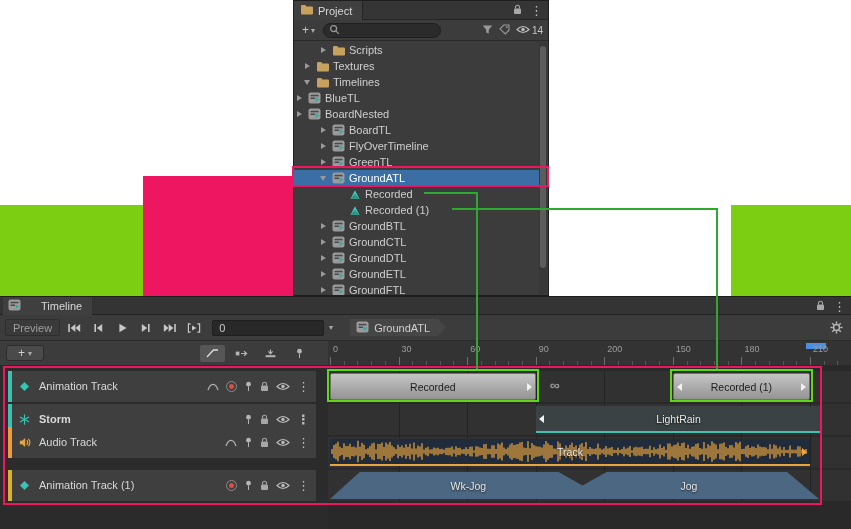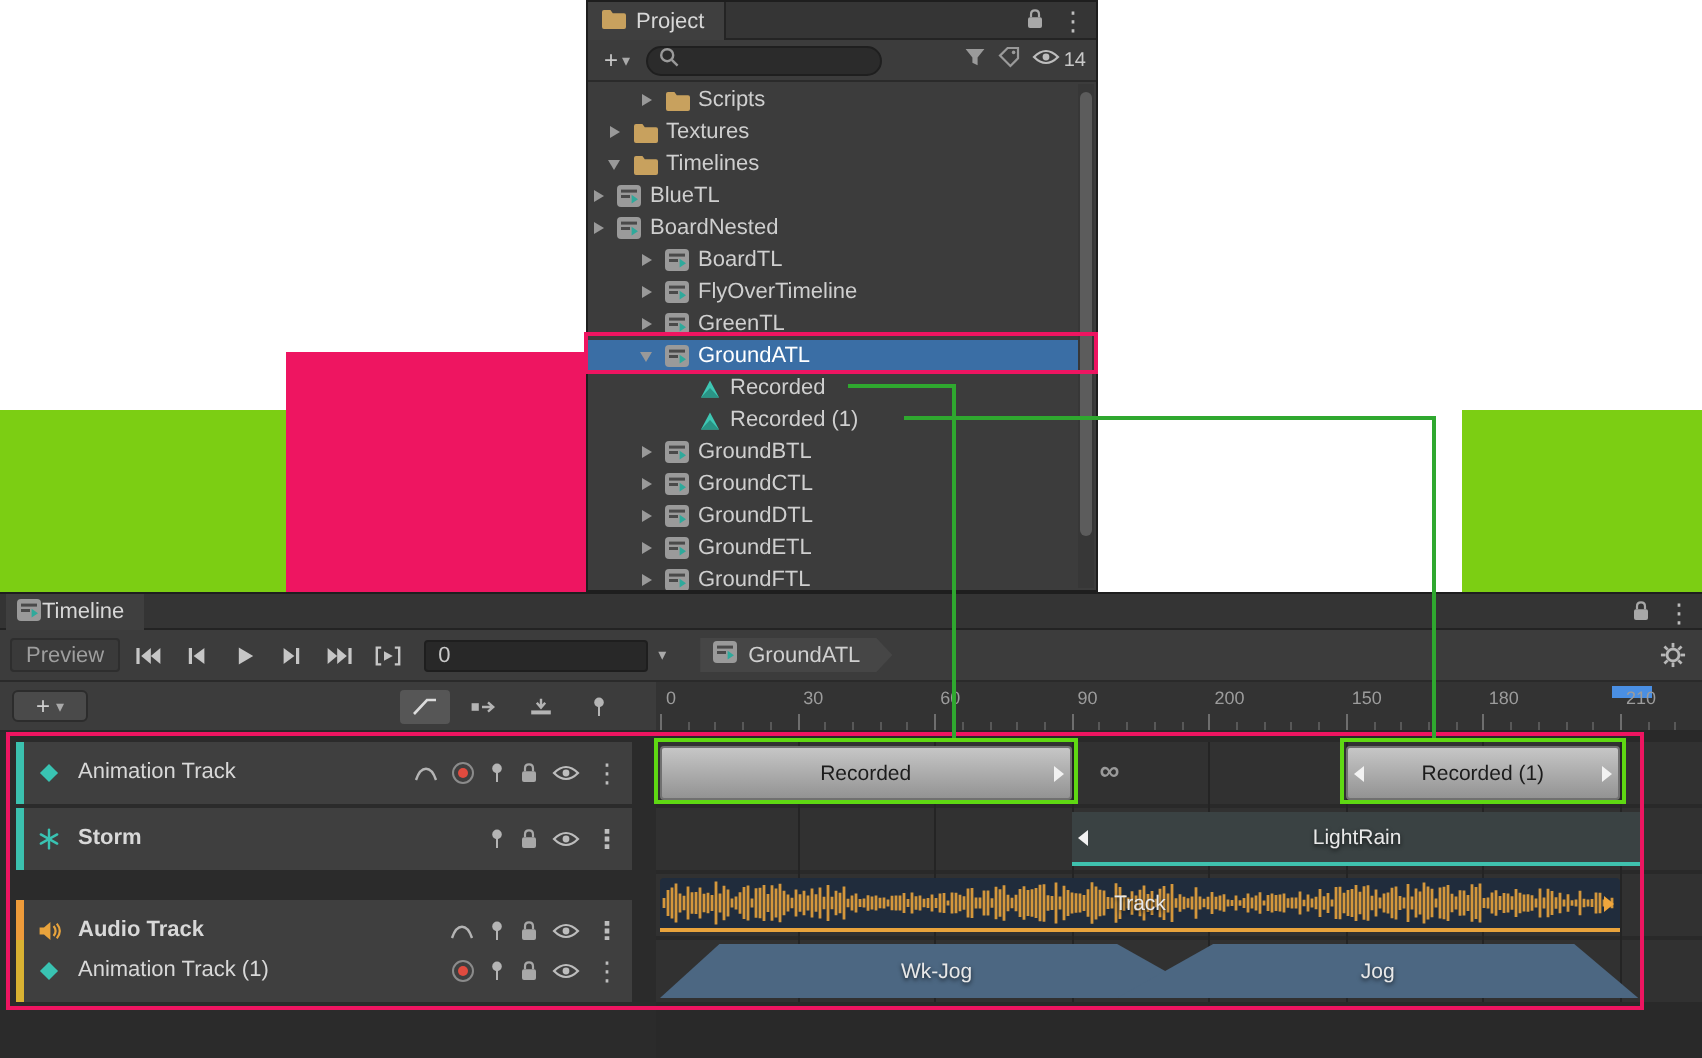--- a/index.html
+++ b/index.html
@@ -32,21 +32,21 @@
   .tree-arrow{width:10px;display:flex;justify-content:center;flex:0 0 10px;}
   .tri-right{width:0;height:0;border-left:5px solid #999;border-top:3.5px solid transparent;border-bottom:3.5px solid transparent;}
   .tri-down{width:0;height:0;border-top:5px solid #999;border-left:3.5px solid transparent;border-right:3.5px solid transparent;}
   .tree-icon{width:15px;height:13px;display:flex;align-items:center;justify-content:center;flex:0 0 15px;}
   .p-scrollbar{position:absolute;right:1px;top:41px;width:8px;bottom:1px;background:#373737;}
   .p-scrollbar .thumb{position:absolute;left:1px;right:1px;top:4px;height:222px;background:#5C5C5C;border-radius:4px;}
 
   
   .timeline-panel{position:absolute;left:0;top:296px;width:851px;height:233px;background:#2B2B2B;border-top:1px solid #1E1E1E;}
   .t-tabbar{position:absolute;left:0;top:0;width:100%;height:18px;background:#343434;border-bottom:1px solid #232323;}
-  .t-tab{position:absolute;left:3px;top:0;height:18px;display:flex;align-items:center;gap:0;padding:0 10px 0 5px;background:#3F3F3F;color:#D8D8D8;}
+  .t-tab{position:absolute;left:3px;top:0;height:18px;display:flex;align-items:center;gap:20px;padding:0 10px 0 5px;background:#3F3F3F;color:#D8D8D8;}
   .t-toolbar1{position:absolute;left:0;top:18px;width:100%;height:26px;background:#3C3C3C;border-bottom:1px solid #2A2A2A;display:flex;align-items:center;}
   .preview-btn{margin-left:5px;height:17px;display:flex;align-items:center;padding:0 7px;background:#3A3A3A;border:1px solid #2E2E2E;border-radius:2px;color:#9E9E9E;}
   .transport{display:flex;align-items:center;margin-left:2px;}
   .tbtn{width:24px;height:18px;display:flex;align-items:center;justify-content:center;}
   .frame-field{width:112px;height:16px;background:#282828;border:1px solid #1E1E1E;border-radius:2px;color:#C8C8C8;display:flex;align-items:center;padding:0 6px;margin-left:6px;}
   .frame-dd{width:14px;text-align:center;color:#AAA;font-size:8px;}
   .breadcrumb{margin-left:12px;height:17px;display:flex;align-items:center;gap:5px;background:#464646;padding:0 16px 0 6px;color:#D0D0D0;clip-path:polygon(0 0,calc(100% - 8px) 0,100% 50%,calc(100% - 8px) 100%,0 100%);}
   .gear{margin-left:auto;margin-right:8px;display:flex;align-items:center;}
   .t-toolbar2{position:absolute;left:0;top:44px;width:328px;height:25px;background:#3C3C3C;border-bottom:1px solid #292929;display:flex;align-items:center;}
   .addtrack{margin-left:6px;width:38px;height:16px;background:#4A4A4A;border:1px solid #2C2C2C;border-radius:3px;color:#D0D0D0;font-size:12px;display:flex;align-items:center;justify-content:center;gap:3px;}
@@ -589,21 +589,21 @@
             </span>
             <span class="ctl">
               <svg width="14" height="9" viewBox="0 0 14 9">
                 <path d="M1 4.5 Q7 -1.5 13 4.5 Q7 10.5 1 4.5 Z" fill="none" stroke="#BDBDBD" stroke-width="1.1"></path>
                 <circle cx="7" cy="4.5" r="1.7" fill="#BDBDBD"></circle>
               </svg>
             </span>
             <span class="kebab">⋮</span>
           </span>
         </div>
-        <div class="trk" style="top: 84px; font-weight: bold;">
+        <div class="trk" style="top: 61px;">
           <span class="strip" style="background: rgb(238, 155, 58);"></span>
           <span class="trk-icon"><svg width="13" height="11" viewBox="0 0 13 11">
               <path d="M0.8 3.8 H3 L6.2 1 V10 L3 7.2 H0.8 Z" fill="#E8A33C"></path>
               <path d="M7.8 3 Q9.8 5.5 7.8 8" fill="none" stroke="#E8A33C" stroke-width="1.1"></path>
               <path d="M9.4 1.8 Q12.4 5.5 9.4 9.2" fill="none" stroke="#E8A33C" stroke-width="1.1"></path>
             </svg></span>
           <span class="trk-name">Audio Track</span>
           <span class="trk-controls">
             <span class="ctl">
               <svg width="12" height="9" viewBox="0 0 12 9">

